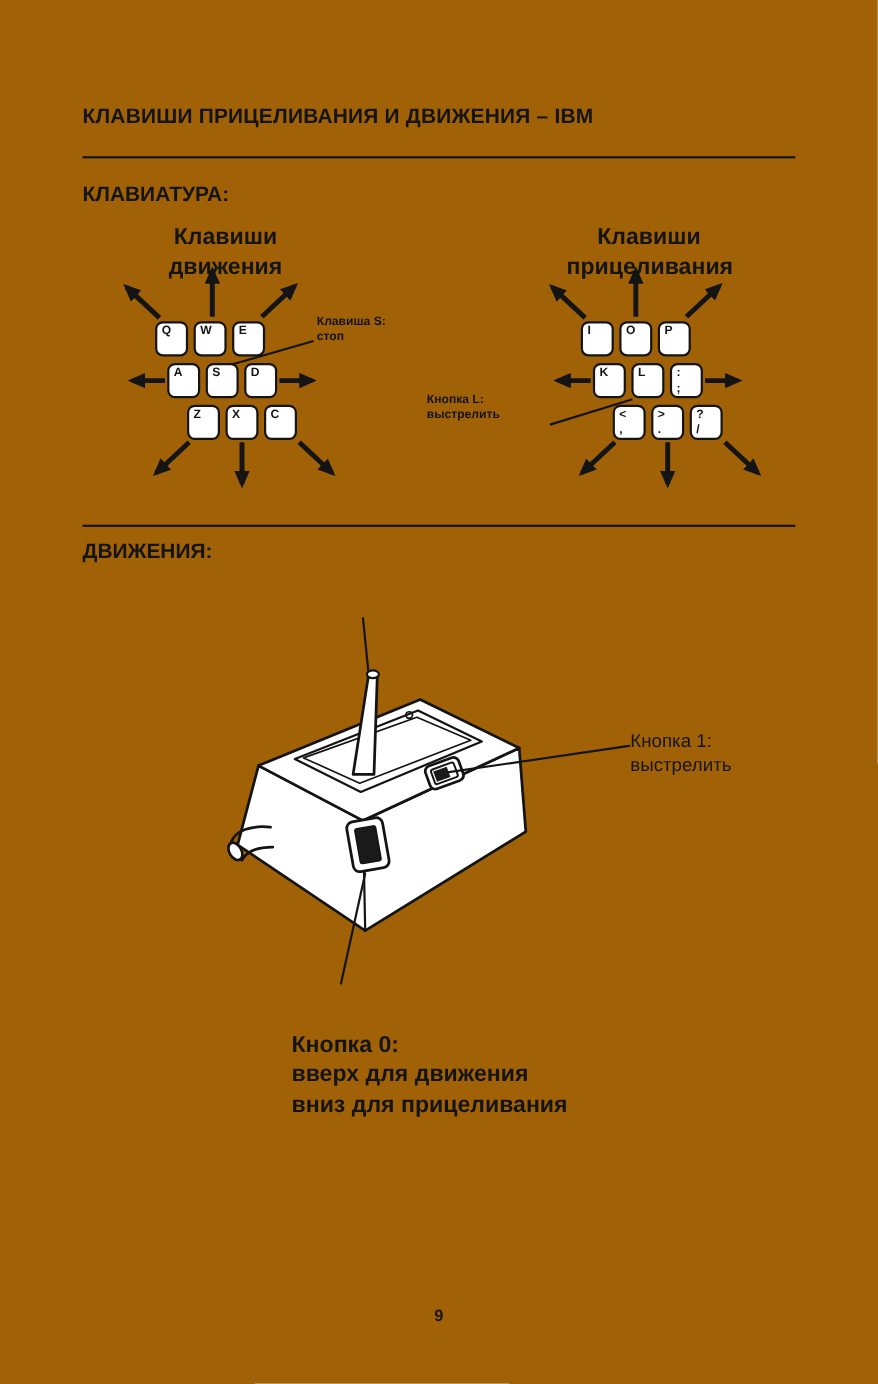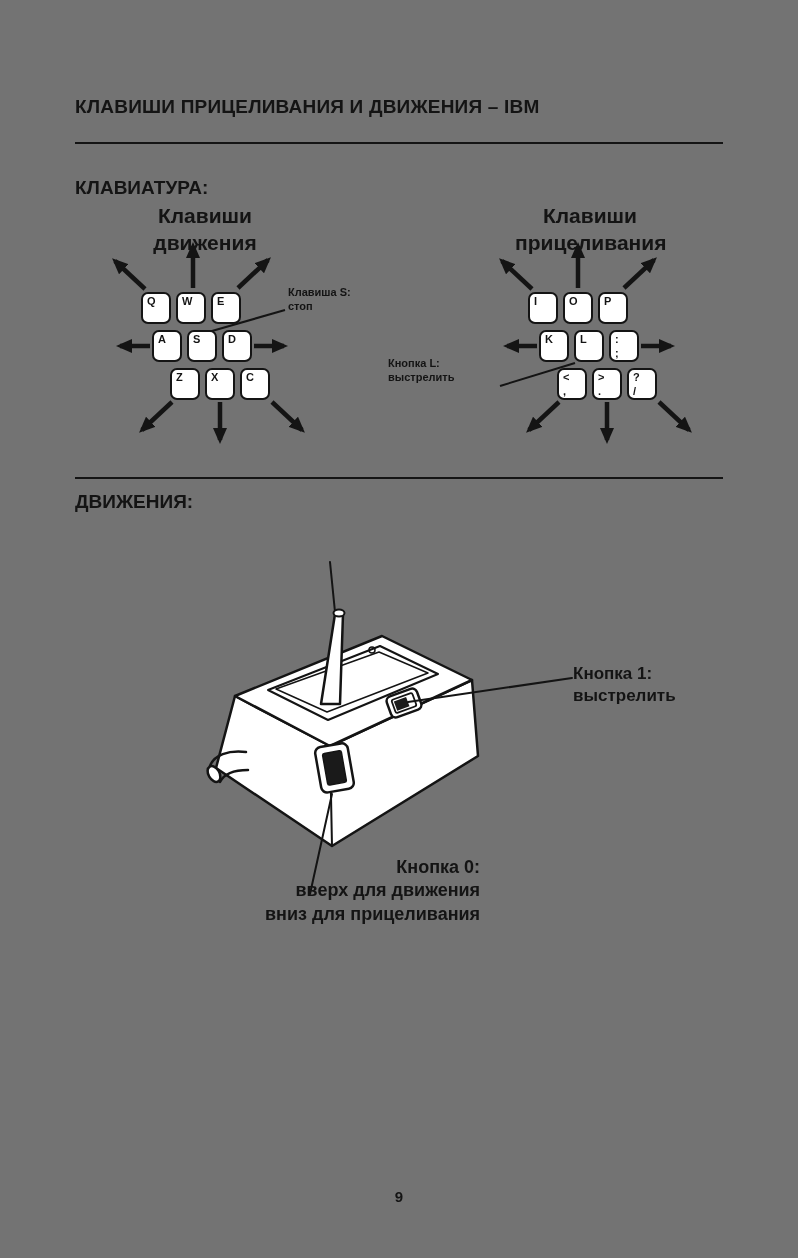--- a/index.html
+++ b/index.html
@@ -1,31 +1,31 @@
 <!DOCTYPE html>
 <html><head>
 <meta charset="utf-8">
 <style>
   * { margin:0; padding:0; box-sizing:border-box; }
   html,body { background:#e8e8e8; }
   body { font-family:"Liberation Sans", sans-serif; color:#141414; }
   .page {
     position:relative; width:798px; height:1258px; margin:0 auto;
-    background:#737373; overflow:hidden;
+    background:#a16207; overflow:hidden;
   }
   .pre { white-space:pre-line; }
   .abs { position:absolute; }
   .doc-title {
     left:75px; top:96px; font-size:19px; font-weight:700; letter-spacing:0.2px;
   }
   .rule { left:75px; width:648px; height:2px; background:#141414; }
   .rule1 { top:142px; }
   .rule2 { top:477px; }
   .section-heading { left:75px; font-size:19px; font-weight:700; }
-  .kbd-heading { top:177px;text-align:center; }
+  .kbd-heading { top:167px;text-align:center; }
   .joy-heading { top:491px; }
 
   .kbd-diagram { left:75px; top:200px; width:650px; height:260px; }
   .cluster-label {
     font-size:21px; font-weight:700; text-align:center; line-height:1.3;
   }
   .arrows-svg { left:0; top:0; }
 
   .key {
     position:absolute; width:30px; height:32px; background:#fff;
@@ -38,22 +38,22 @@
   .kl2 { top:15px; }
 
   .callout {
     position:absolute; font-size:11px; font-weight:700; line-height:1.3;
   }
   .callout-s { left:213px; top:85px; }
   .callout-l { left:313px; top:156px; }
 
   .direction-label { left:185px; top:534px; font-size:17px; font-weight:700; }
   .joy-svg { left:140px; top:556px; }
-  .btn1-label { left:573px; top:663px; font-size:17px; font-weight:700; line-height:1.3; }
-  .btn0-label { left:265px; top:856px; font-size:18px; font-weight:700; line-height:1.3;text-align:right; }
+  .btn1-label { left:573px; top:663px; font-size:17px; font-weight:400; line-height:1.3; }
+  .btn0-label { left:265px; top:936px; font-size:21px; font-weight:700; line-height:1.3; }
 
   .page-number {
     left:0; top:1188px; width:798px; text-align:center;
     font-size:15px; font-weight:700;
   }
 </style>
 </head>
 <body>
 
 <div class="page">

